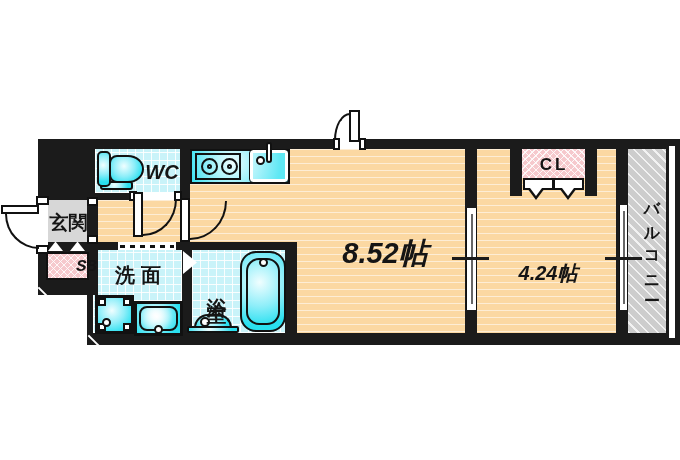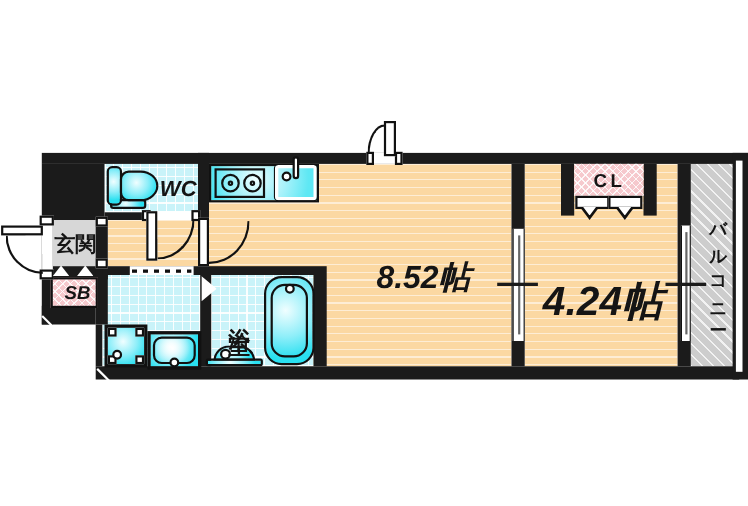--- a/index.html
+++ b/index.html
@@ -154,21 +154,22 @@
   <div class="wh b2" style="left:98px;top:298px;width:8px;height:8px;"></div>
   <div class="wh b2" style="left:123px;top:298px;width:8px;height:8px;"></div>
   <div class="wh b2" style="left:98px;top:323px;width:8px;height:8px;"></div>
   <div class="wh b2" style="left:123px;top:323px;width:8px;height:8px;"></div>
   <div class="wh b2" style="left:102px;top:318px;width:9px;height:9px;border-radius:50%;"></div>
   <div class="fix" style="left:134px;top:301px;width:49px;height:35px;border:3px solid #111;"></div>
   <div style="left:139px;top:306px;width:39px;height:25px;border:2px solid #111;border-radius:8px;background:radial-gradient(circle at 45% 40%,#fff,rgba(255,255,255,0) 70%);"></div>
   <div class="wh b2" style="left:154px;top:325px;width:9px;height:9px;border-radius:50%;"></div>
 
   <div class="t" style="left:48px;top:210px;width:41px;height:24px;font-size:19px;">玄関</div>
-  <div class="t it" style="left:48px;top:256px;width:45px;height:21px;font-size:17px;">SB</div>
+  <div class="t it" style="left:64px;top:256px;width:45px;height:21px;font-size:17px;font-family:Liberation Mono, monospace;">SB</div>
   <div class="t it" style="left:142px;top:159px;width:40px;height:26px;font-size:20px;">WC</div>
+  <div class="t" style="left:96px;top:262px;width:84px;height:25px;font-size:20px;letter-spacing:6px;padding-left:6px;">洗面</div>
   <div class="t vert" style="left:199px;top:258px;width:28px;height:58px;font-size:20px;letter-spacing:5px;">浴室</div>
   <div class="t it" style="left:320px;top:236px;width:130px;height:34px;font-size:29px;">8.52帖</div>
-  <div class="t it" style="left:485px;top:257px;width:126px;height:32px;font-size:37px;">4.24帖</div>
+  <div class="t it" style="left:485px;top:257px;width:126px;height:32px;font-size:20px;">4.24帖</div>
   <div class="t" style="left:537px;top:152px;width:34px;height:24px;font-size:17px;letter-spacing:3px;">CL</div>
   <div class="t vert" style="left:634px;top:166px;width:26px;height:156px;font-size:16px;letter-spacing:7px;">バルコニー</div>
 
 </div>
 
 </body></html>

